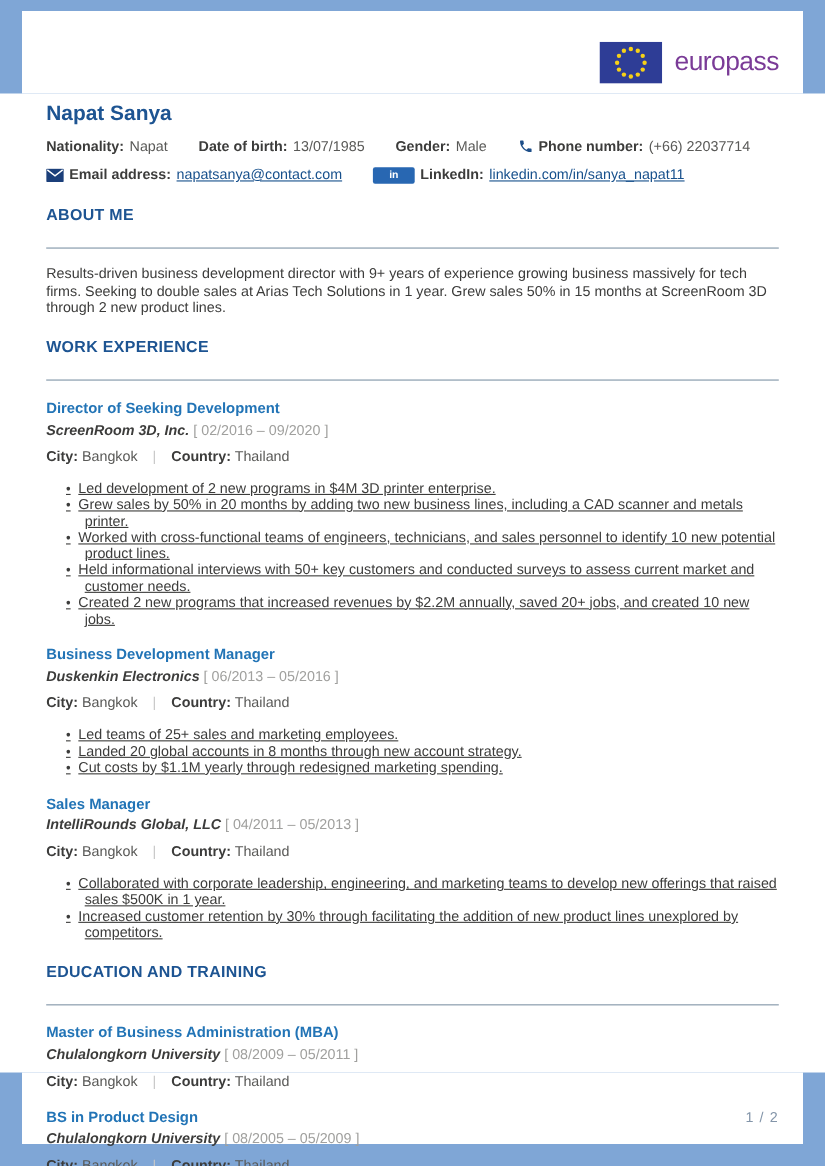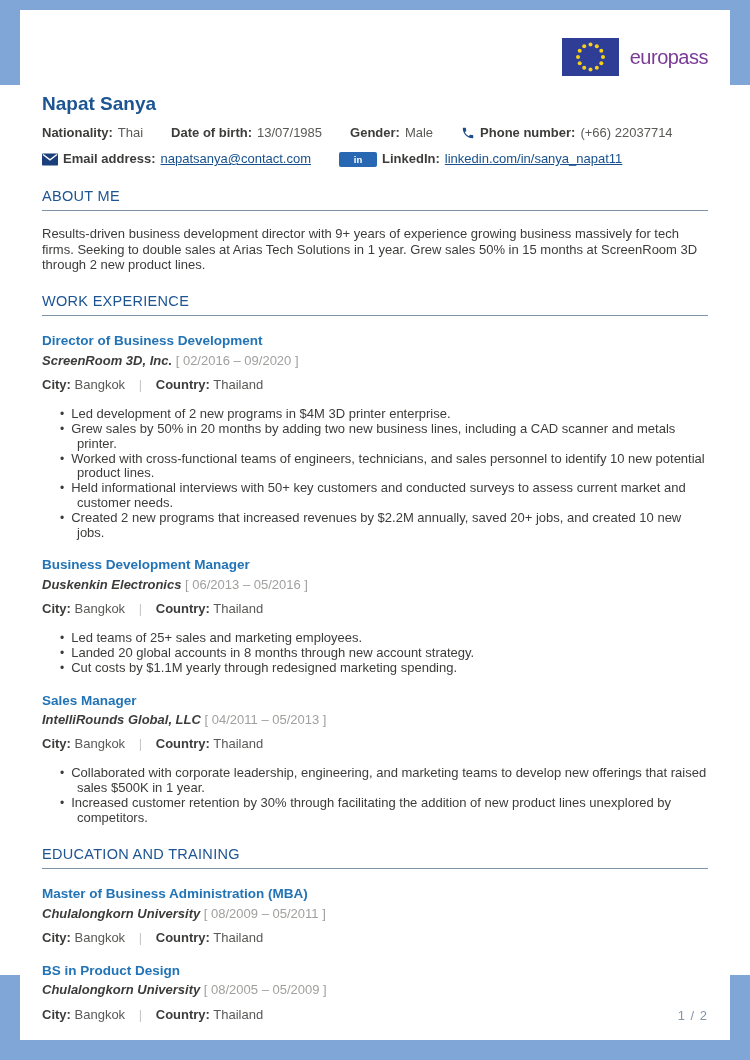--- a/index.html
+++ b/index.html
@@ -15,42 +15,42 @@
     font-family:"Liberation Sans",sans-serif;
     font-size:13px;color:var(--body-text,#3c3c3b);
   }
   .page-top{position:absolute;top:10px;left:20px;right:20px;height:75px;background:#fff;}
   .page-mid{position:absolute;top:85px;left:0;right:0;height:890px;background:#fff;}
   .page-bottom{position:absolute;top:975px;left:20px;right:20px;height:65px;background:#fff;}
   .content{position:absolute;top:0;left:42px;right:42px;}
   
   .logo-row{padding-top:38px;display:flex;justify-content:flex-end;align-items:center;gap:11px;}
   .eu-flag{display:block;}
-  .wordmark{color:var(--europass-purple,#7a3b97);font-size:20px;font-weight:500;letter-spacing:-.5px;line-height:1;}
+  .wordmark{color:var(--europass-purple,#7a3b97);font-size:24px;font-weight:500;letter-spacing:-.5px;line-height:1;}
   
   .name{margin:18px 0 0;font-size:19px;font-weight:700;color:var(--heading-blue,#1d5492);line-height:1.1;}
   .contact-row{margin-top:10px;display:flex;flex-wrap:wrap;align-items:center;column-gap:13px;row-gap:6px;line-height:1.25;gap:28px;}
   .field{display:inline-flex;align-items:center;gap:5px;white-space:nowrap;}
   .lbl{font-weight:700;color:var(--body-text,#3c3c3b);}
   .val{color:var(--value-gray,#595957);}
   a.link{color:var(--link-blue,#17508c);text-decoration:underline;}
   .li-badge{display:inline-block;width:38px;height:15px;border-radius:2px;background:#2867b2;color:#fff;
     font-size:9.5px;font-weight:700;text-align:center;line-height:15px;}
   
-  .section-heading{margin-top:21px;padding-bottom:6px;border-bottom:1px solid var(--rule-gray,#7f93a6);
-    font-size:14.5px;font-weight:400;letter-spacing:.3px;color:var(--heading-blue,#1d5492);}
+  .section-heading{margin-top:21px;padding-bottom:21px;border-bottom:1px solid var(--rule-gray,#7f93a6);
+    font-size:14.5px;font-weight:700;letter-spacing:.3px;color:var(--heading-blue,#1d5492);}
   .about-text{margin:15px 0 0;line-height:1.18;}
   .entry{margin-top:17px;}
   .entry-title{font-size:13.5px;font-weight:700;color:var(--title-blue,#2274b6);line-height:1.2;}
   .entry-subtitle{margin-top:3px;line-height:1.25;}
   .org{font-weight:700;font-style:italic;color:var(--body-text,#3c3c3b);}
   .dates{color:var(--date-gray,#a0a09e);}
   .entry-location{margin-top:8px;line-height:1.25;}
   .sep{color:#c7c7c7;margin:0 10px;}
-  ul.bullets{margin:14px 0 0;padding:0 0 0 18px;list-style:none;}
+  ul.bullets{margin:14px 0 0;padding:0 0 0 18px;list-style:none;text-decoration:underline;}
   ul.bullets li{padding-left:17px;text-indent:-17px;line-height:1.14;margin:0;}
   ul.bullets li::before{content:"•";margin-right:7px;font-size:12px;}
   .page-num{position:absolute;top:1008px;right:42px;color:var(--pagenum-gray,#8395a9);font-size:13px;letter-spacing:1px;}
 </style>
 </head>
 <body>
 
 <div>
   <div class="page-top"></div>
   <div class="page-mid"></div>
@@ -77,21 +77,21 @@
         </g>
       </svg>
       <span class="wordmark">europass</span>
     </div>
 
     <h1 class="name">Napat Sanya</h1>
 
     <div class="contact-row">
       <span class="field">
         <span class="lbl">Nationality:</span>
-        <span class="val">Thai</span>
+        <span class="val">Napat</span>
       </span>
       <span class="field">
         <span class="lbl">Date of birth:</span>
         <span class="val">13/07/1985</span>
       </span>
       <span class="field">
         <span class="lbl">Gender:</span>
         <span class="val">Male</span>
       </span>
       <span class="field">
@@ -118,21 +118,21 @@
         <a class="link" href="#">linkedin.com/in/sanya_napat11</a>
       </span>
     </div>
 
     <div class="section-heading">ABOUT ME</div>
     <p class="about-text">Results-driven business development director with 9+ years of experience growing business massively for tech firms. Seeking to double sales at Arias Tech Solutions in 1 year. Grew sales 50% in 15 months at ScreenRoom 3D through 2 new product lines.</p>
 
     <div class="section-heading">WORK EXPERIENCE</div>
 
     <div class="entry">
-      <div class="entry-title">Director of Business Development</div>
+      <div class="entry-title">Director of Seeking Development</div>
       <div class="entry-subtitle">
         <span class="org">ScreenRoom 3D, Inc.</span>
         <span class="dates">[ 02/2016 – 09/2020 ]</span>
       </div>
       <div class="entry-location">
         <span class="lbl">City:</span>
         <span class="val">Bangkok</span>
         <span class="sep">|</span>
         <span class="lbl">Country:</span>
         <span class="val">Thailand</span>

